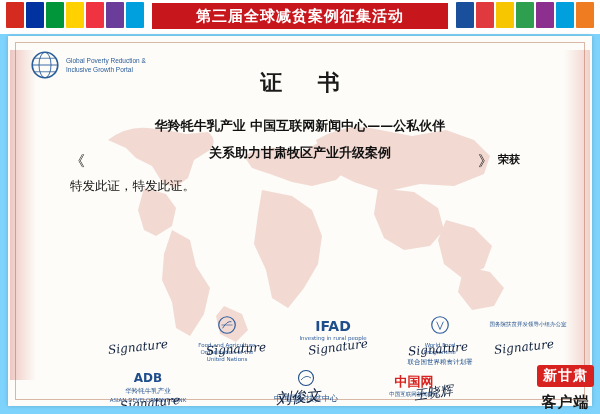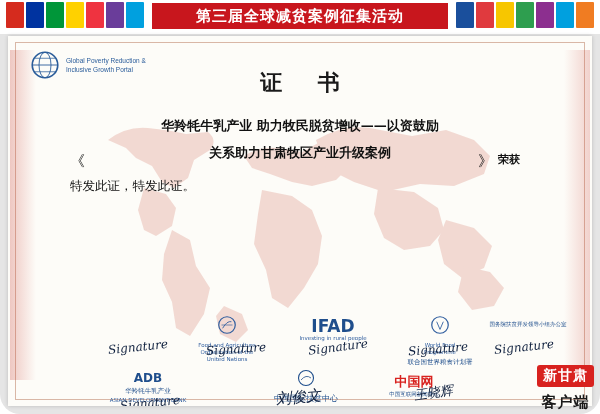--- a/index.html
+++ b/index.html
@@ -10,22 +10,21 @@
   body {
     width: 600px;
     height: 414px;
     overflow: hidden;
     font-family: "DejaVu Sans", "Liberation Sans", sans-serif;
   }
   #page {
     position: relative;
     width: 600px;
     height: 414px;
-    background: #e5e5e5;
-    border-radius: 20px;
+    background: #7dd3fc;
   }
 
   
   #banner {
     position: absolute;
     left: 0; top: 0;
     width: 600px;
     height: 34px;
     background: #ffffff;
   }
@@ -283,42 +282,42 @@
       </svg>
       <div class="txt">
         <div>Global Poverty Reduction &amp;</div>
         <div>Inclusive Growth Portal</div>
       </div>
     </div>
 
     <div id="cert-heading">证 书</div>
 
     <div id="body-text">
-      <div class="line center title-line">华羚牦牛乳产业  助力牧民脱贫增收——以资鼓励</div>
+      <div class="line center title-line">华羚牦牛乳产业  中国互联网新闻中心——公私伙伴</div>
       <div class="line center title-line">关系助力甘肃牧区产业升级案例</div>
       <div id="closing" class="line">特发此证，特发此证。</div>
     </div>
     <div class="quote-mark" id="quote-open">《</div>
     <div class="quote-mark" id="quote-close">》</div>
     <div id="rong-huo">荣获</div>
 
 
     <div class="org" style="left:178px; top:278px; width:82px;">
       <svg class="emblem" width="22" height="22" viewBox="0 0 40 40">
         <circle cx="20" cy="20" r="15" fill="none" stroke="#2f5d9e" stroke-width="2.2"></circle>
         <path d="M12 26 q8-14 16-12" fill="none" stroke="#2f5d9e" stroke-width="1.6"></path>
         <path d="M10 20 h20" stroke="#2f5d9e" stroke-width="1.2"></path>
       </svg>
       <div class="name">Food and Agriculture
 Organization of the
 United Nations</div>
     </div>
 
     <div class="org" style="left:282px; top:282px; width:86px;">
-      <div class="name" style="font-size:17px; line-height:13px; font-weight:bold; color:#1f4e8c;">IFAD</div>
+      <div class="name" style="font-size:14px; line-height:13px; font-weight:bold; color:#1f4e8c;">IFAD</div>
       <div class="name">Investing in rural people</div>
     </div>
 
     <div class="org" style="left:388px; top:278px; width:88px;">
       <svg class="emblem" width="22" height="22" viewBox="0 0 40 40">
         <circle cx="20" cy="20" r="15" fill="none" stroke="#2f5d9e" stroke-width="2.2"></circle>
         <path d="M14 14 l6 14 6 -14" fill="none" stroke="#2f5d9e" stroke-width="1.6"></path>
       </svg>
       <div class="name">World Food
 Programme</div>

